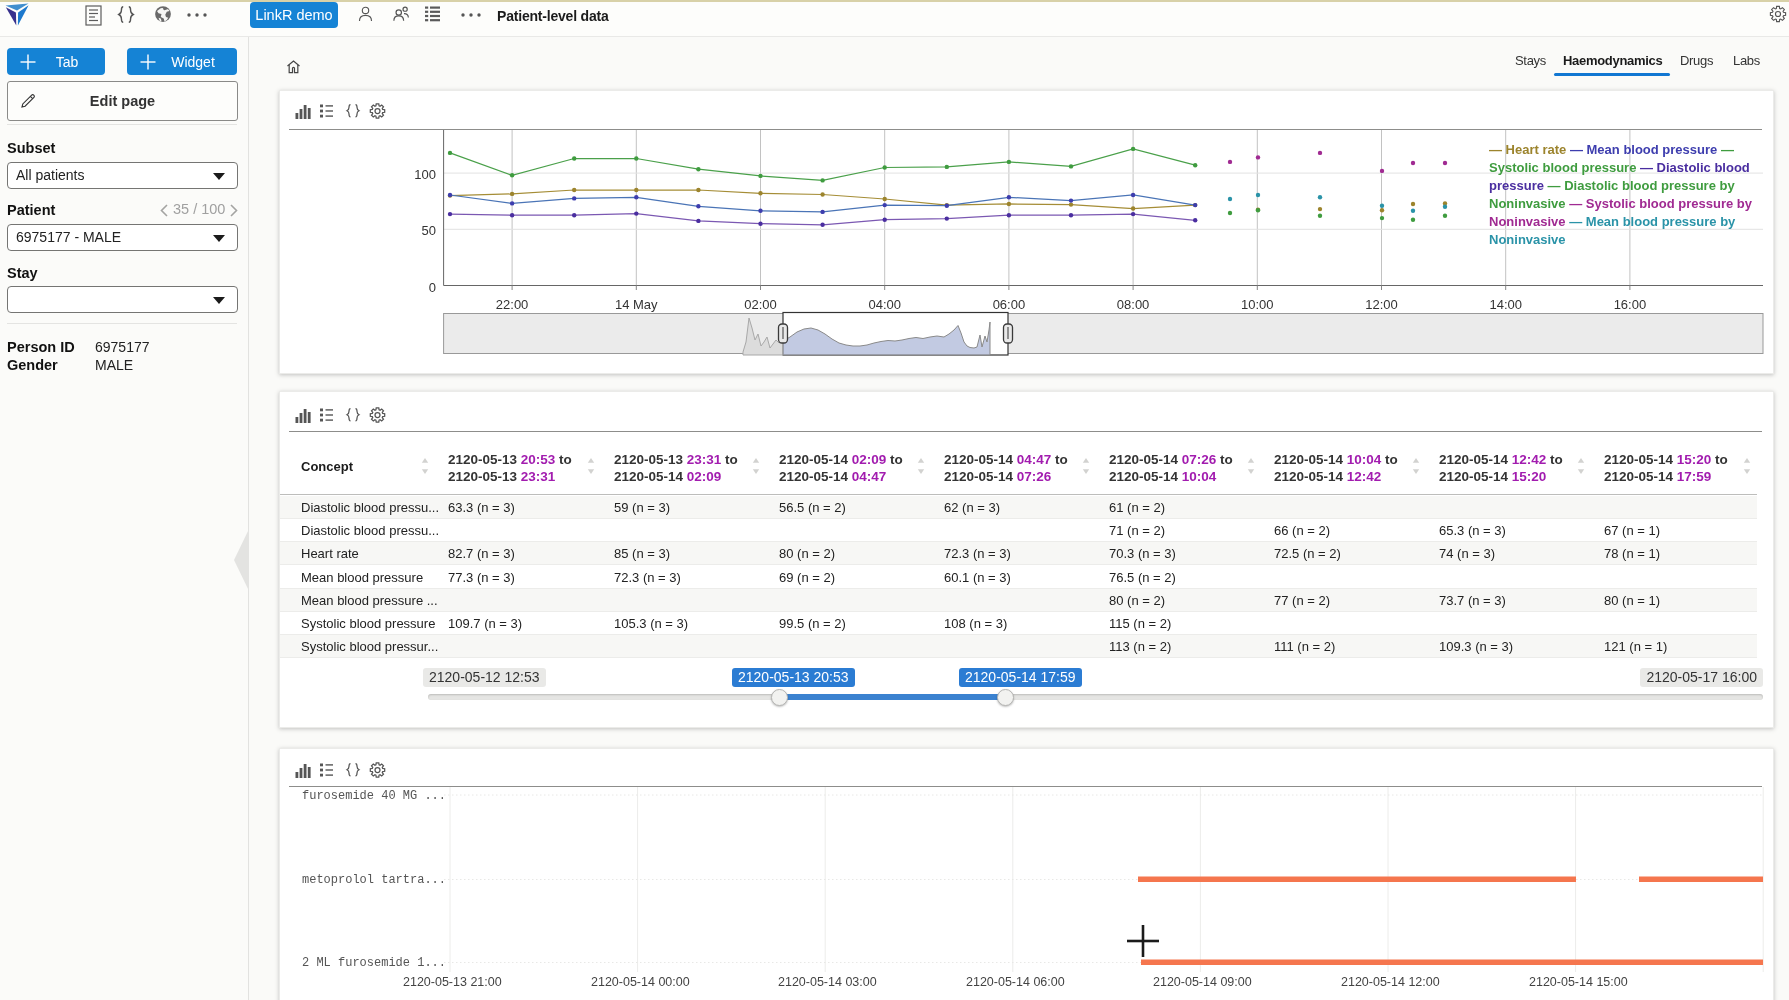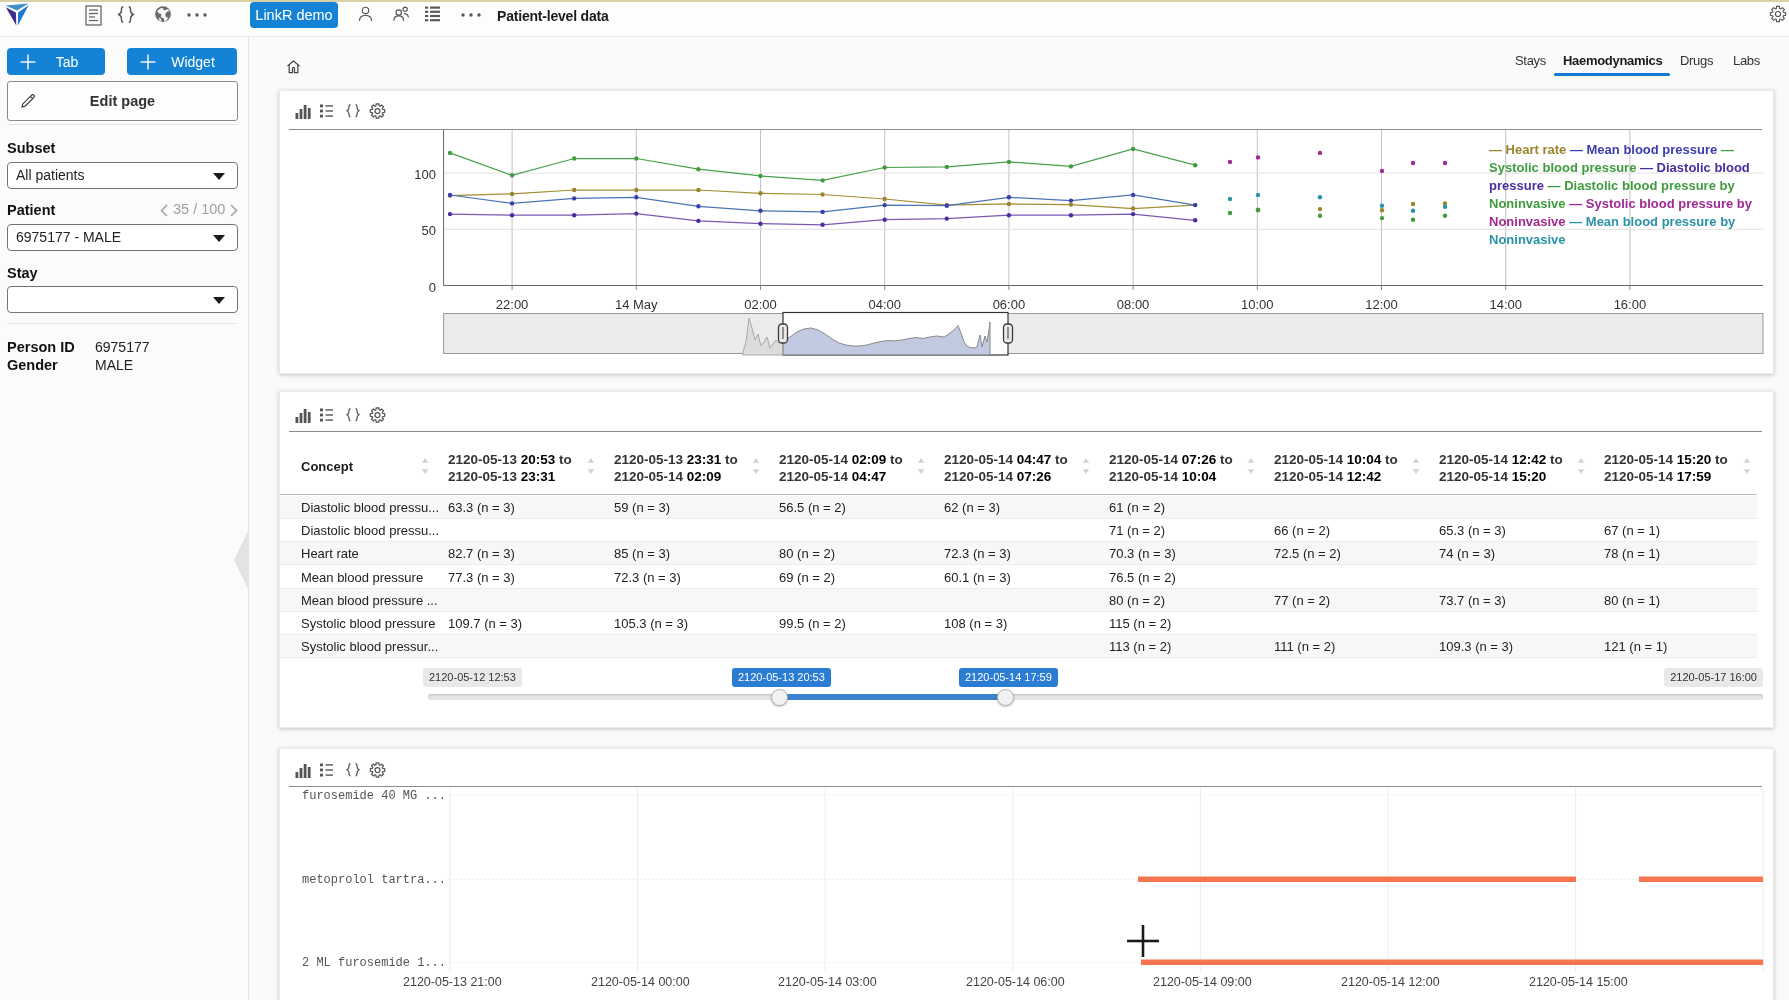--- a/index.html
+++ b/index.html
@@ -23,26 +23,26 @@
   .sel:after { content:""; position:absolute; right:12px; top:10px; border-left:6px solid transparent; border-right:6px solid transparent; border-top:7px solid #1b1b1b; }
   #collapse { position:absolute; left:234px; top:529px; width:15px; height:62px; }
   
   #home { position:absolute; left:285px; top:59px; }
   .tab { position:absolute; top:53px; font-size:13px; letter-spacing:-0.3px; color:#333; }
   #tab-underline { position:absolute; left:1554px; top:73px; width:116px; height:3px; background:#1177d2; border-radius:2px; }
   .widget { position:absolute; left:279px; width:1495px; background:#fff; border:1px solid #ebebe9; box-shadow:0 1px 4px rgba(90,90,90,.35); }
   .toolbar-sep { position:absolute; left:10px; width:1473px; height:1px; background:#8d8d8b; }
   
   .thead-cell { position:absolute; font-size:13.5px; font-weight:bold; color:#333; line-height:16.5px; }
-  .thead-cell .tm { color:#000000;margin-top:42px; }
+  .thead-cell .tm { color:#a21caf;margin-top:42px; }
   .trow { position:absolute; left:280px; width:1477px; height:23px; border-bottom:1px solid #ececea; font-size:13px; color:#222; }
   .trow.alt { background:#f7f7f5; }
   .tcell { position:absolute; top:4px; }
   .sortarr { position:absolute; width:8px; height:16px; }
-  .chip { position:absolute; height:19px; border-radius:3px; font-size:11px; line-height:19px; padding:0 6px; white-space:nowrap; }
+  .chip { position:absolute; height:19px; border-radius:3px; font-size:14px; line-height:19px; padding:0 6px; white-space:nowrap; }
   .chip.gray { background:#e9e9e7; color:#333; }
   .chip.blue { background:#2b7cd3; color:#fff; }
   
   .druglbl { position:absolute; font-family:"Liberation Mono", monospace; font-size:12px; color:#555; }
   .xlab3 { position:absolute; font-size:12.5px; color:#444; top:975px; }
 </style>
 </head>
 <body>
 
 <div id="topbar"></div>

